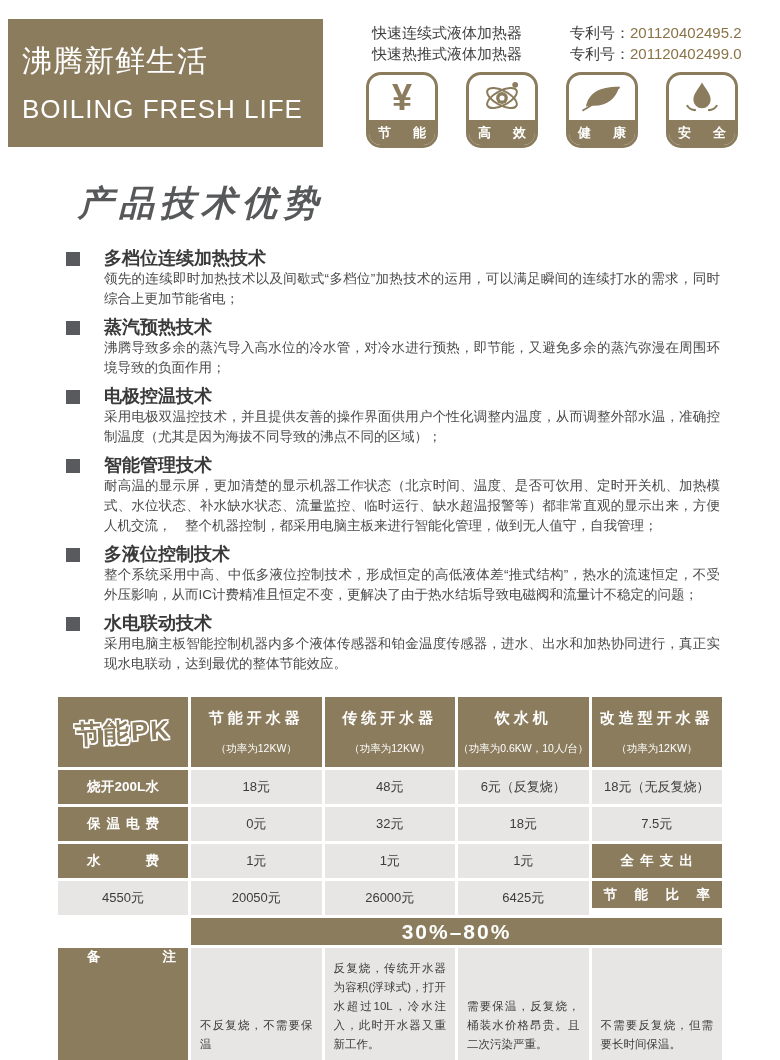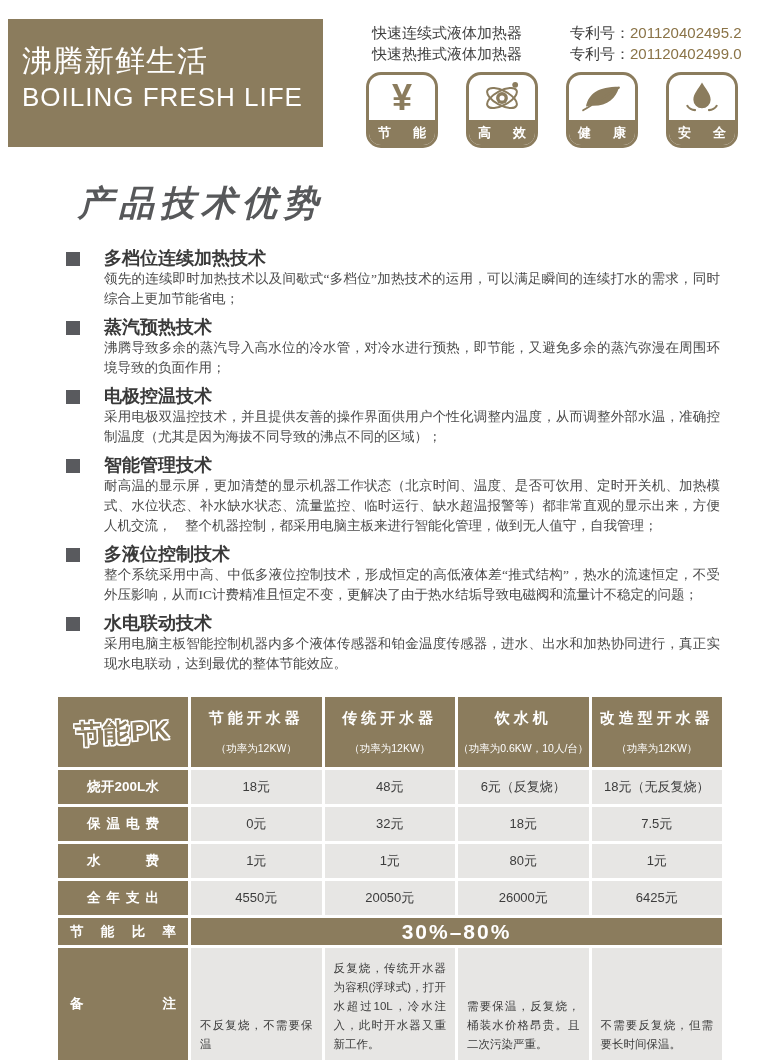--- a/index.html
+++ b/index.html
@@ -7,21 +7,21 @@
   body {
     width:780px; height:1060px; position:relative; overflow:hidden;
     font-family:"Liberation Sans","DejaVu Sans",sans-serif;
     color:var(--text,#404040);
   }
   .brand-box {
     position:absolute; left:8px; top:19px; width:315px; height:128px;
     background:var(--accent,#8b7c5d); color:#fff; padding:22px 0 0 14px;
   }
   .brand-cn { font-size:30px; letter-spacing:1px; font-weight:400; }
-  .brand-en { font-size:26px; margin-top:0; letter-spacing:1px; font-weight:400; }
+  .brand-en { font-size:26px; margin-top:12px; letter-spacing:1px; font-weight:400; }
 
   .patent-block { position:absolute; left:372px; top:22px; width:396px; }
   .product-line { display:flex; font-size:15px; line-height:21px; color:#3f3f3f; white-space:nowrap; }
   .p-name { width:198px; }
   .p-label { color:#3f3f3f; }
   .p-no { color:var(--patent,#8a7347); }
 
   .badges { position:absolute; left:366px; top:72px; width:372px; display:flex; justify-content:space-between; }
   .badge {
     width:72px; height:76px; background:#fff; border:3px solid var(--accent,#8b7c5d);
@@ -36,21 +36,21 @@
 
   .page-title {
     position:absolute; left:78px; top:180px; font-size:35px; font-weight:bold; font-style:italic;
     color:var(--title,#57585a); letter-spacing:6px;
   }
 
   .sections { position:absolute; left:66px; top:250px; width:654px; }
   .section { position:relative; padding-left:38px; margin-bottom:10px; }
   .bullet { position:absolute; left:0; top:2px; width:14px; height:14px; background:#595a5e; }
   .section-title { font-size:18px; font-weight:bold; color:#3a3a3a; line-height:17px; margin-bottom:2px; }
-  .section-body { font-size:13.5px; color:#4a4a4a; line-height:20px; text-align:justify;font-family:Liberation Serif, serif; }
+  .section-body { font-size:13.5px; color:#4a4a4a; line-height:20px; text-align:justify; }
 
   .pk-table {
     position:absolute; left:58px; top:697px; width:664px;
     display:grid; grid-template-columns:130px repeat(4,1fr); gap:3px; background:#fff;
   }
   .cell { overflow:hidden; }
   .th {
     background:var(--accent,#8b7c5d); color:#fff; height:70px;
     display:flex; flex-direction:column; align-items:center; justify-content:center;
   }
@@ -73,21 +73,21 @@
   }
   .ratio-label {
     background:var(--accent,#8b7c5d); color:#fff; font-size:13.5px; font-weight:bold;
     height:27px; line-height:27px; padding:0 12px; text-align:justify; text-align-last:justify;
   }
   .ratio-value {
     grid-column:2 / 6; background:var(--accent,#8b7c5d); color:#fff; height:27px;
     display:flex; align-items:center; justify-content:center;
     font-size:21px; font-weight:bold; letter-spacing:2px;
   }
-  .note-label { background:var(--accent,#8b7c5d); color:#fff; height:112px; display:flex; align-items:center; }
+  .note-label { background:var(--accent,#8b7c5d); color:#fff; height:112px; display:flex; align-items:flex-start;padding-left:17px; }
   .note-label-inner {
     width:100%; font-size:13.5px; font-weight:bold; padding:0 12px;
     text-align:justify; text-align-last:justify;
   }
   .note {
     background:var(--cell-bg,#e7e6e4); color:#3c3c3c; height:112px; padding:6px 9px;
     display:flex; align-items:flex-end;
   }
   .note-text { font-size:11.5px; line-height:19px; text-align:justify; }
 </style>
@@ -218,21 +218,20 @@
 
   <div class="cell rl">保温电费</div>
   <div class="cell rv">0元</div>
   <div class="cell rv">32元</div>
   <div class="cell rv">18元</div>
   <div class="cell rv">7.5元</div>
 
   <div class="cell rl">水费</div>
   <div class="cell rv">1元</div>
   <div class="cell rv">1元</div>
-  <div class="cell rv">80元</div>
   <div class="cell rv">1元</div>
 
   <div class="cell rl">全年支出</div>
   <div class="cell rv">4550元</div>
   <div class="cell rv">20050元</div>
   <div class="cell rv">26000元</div>
   <div class="cell rv">6425元</div>
 
   <div class="cell ratio-label">节能比率</div>
   <div class="cell ratio-value">30%–80%</div>

